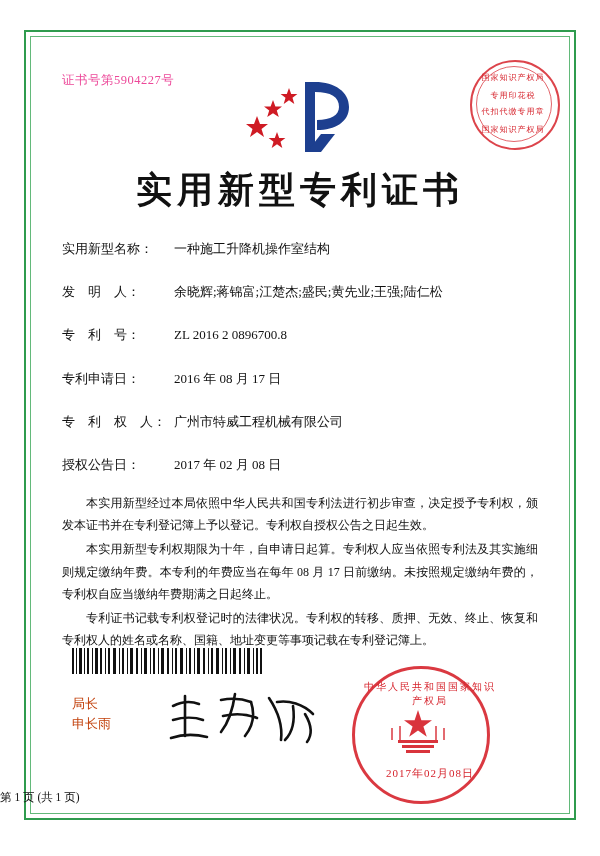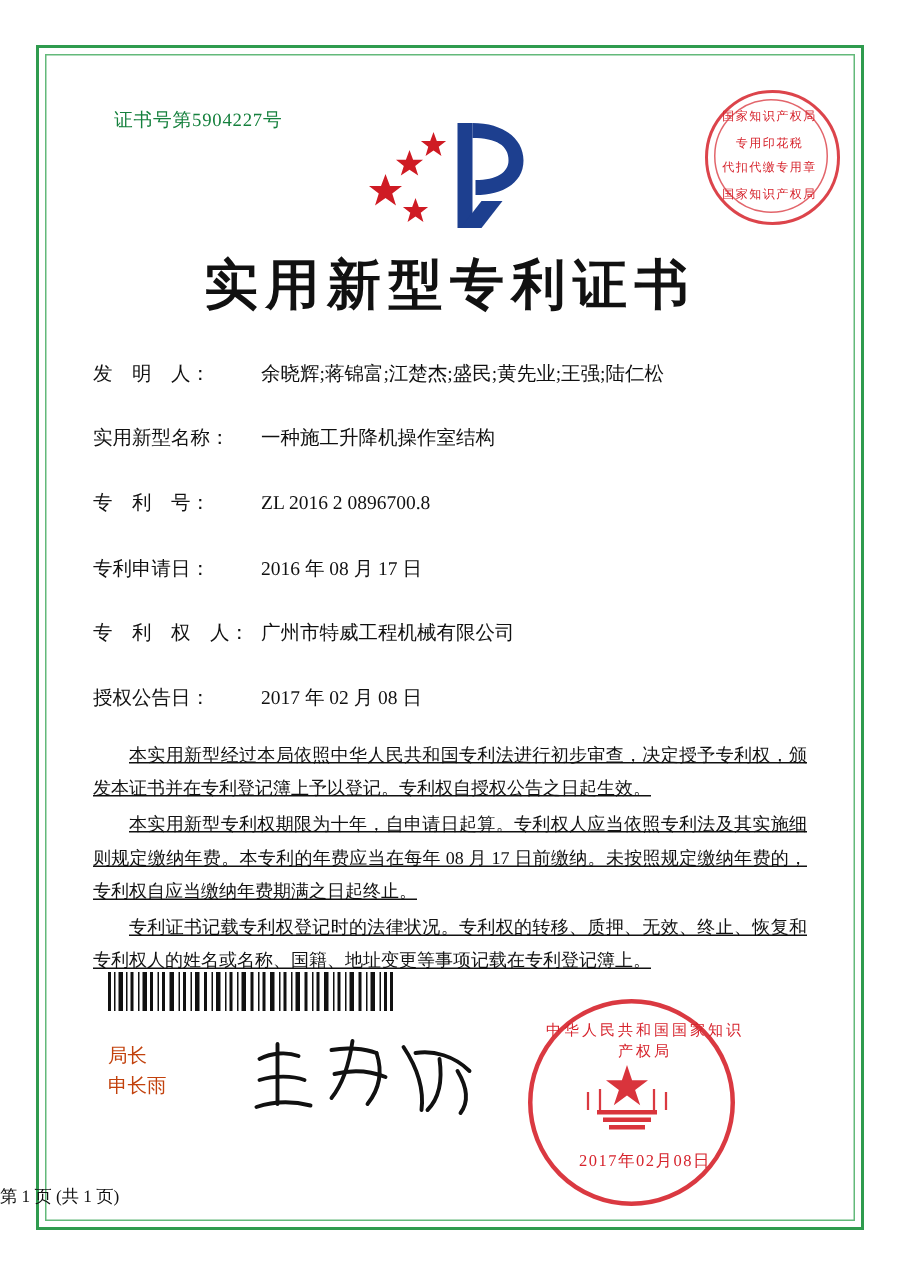--- a/index.html
+++ b/index.html
@@ -49,24 +49,23 @@
   .fc-tl { left: 24px;  top: 30px;  border-right: none; border-bottom: none; }
   .fc-tr { left: 560px; top: 30px;  border-left: none;  border-bottom: none; }
   .fc-bl { left: 24px;  top: 804px; border-right: none; border-top: none; }
   .fc-br { left: 560px; top: 804px; border-left: none;  border-top: none; }
 
   .cert-no {
     position: absolute;
     left: 62px;
     top: 72px;
     font-size: 12.5px;
-    color: #15803d;
+    color: #ec4899;
     letter-spacing: 0.5px;
     white-space: nowrap;
-    margin-left: 14px;
   }
 
   
   .emblem {
     position: absolute;
     left: 243px;
     top: 74px;
     width: 120px;
     height: 86px;
   }
@@ -150,21 +149,20 @@
     top: 492px;
     width: 476px;
     font-size: 12px;
     line-height: 1.85;
     color: #111;
     text-align: justify;
   }
   .para {
     text-indent: 24px;
     margin: 0 0 2px 0;
-    text-decoration: underline;
   }
 
   .barcode {
     position: absolute;
     left: 72px;
     top: 648px;
     width: 190px;
     height: 26px;
   }
   .barcode .bar {
@@ -269,24 +267,24 @@
       <div class="t-line" style="top:30px;">专用印花税</div>
       <div class="t-line" style="top:46px;">代扣代缴专用章</div>
       <div class="t-line" style="top:64px;">国家知识产权局</div>
     </div>
   </div>
 
   <div class="title">实用新型专利证书</div>
 
   <div class="fields">
     <div class="field-row">
+      <span class="field-label">实用新型名称：</span><span class="field-value">一种施工升降机操作室结构</span>
+    </div>
+    <div class="field-row">
       <span class="field-label">发　明　人：</span><span class="field-value">余晓辉;蒋锦富;江楚杰;盛民;黄先业;王强;陆仁松</span>
-    </div>
-    <div class="field-row">
-      <span class="field-label">实用新型名称：</span><span class="field-value">一种施工升降机操作室结构</span>
     </div>
     <div class="field-row">
       <span class="field-label">专　利　号：</span><span class="field-value">ZL 2016 2 0896700.8</span>
     </div>
     <div class="field-row">
       <span class="field-label">专利申请日：</span><span class="field-value">2016 年 08 月 17 日</span>
     </div>
     <div class="field-row">
       <span class="field-label">专　利　权　人：</span><span class="field-value">广州市特威工程机械有限公司</span>
     </div>

